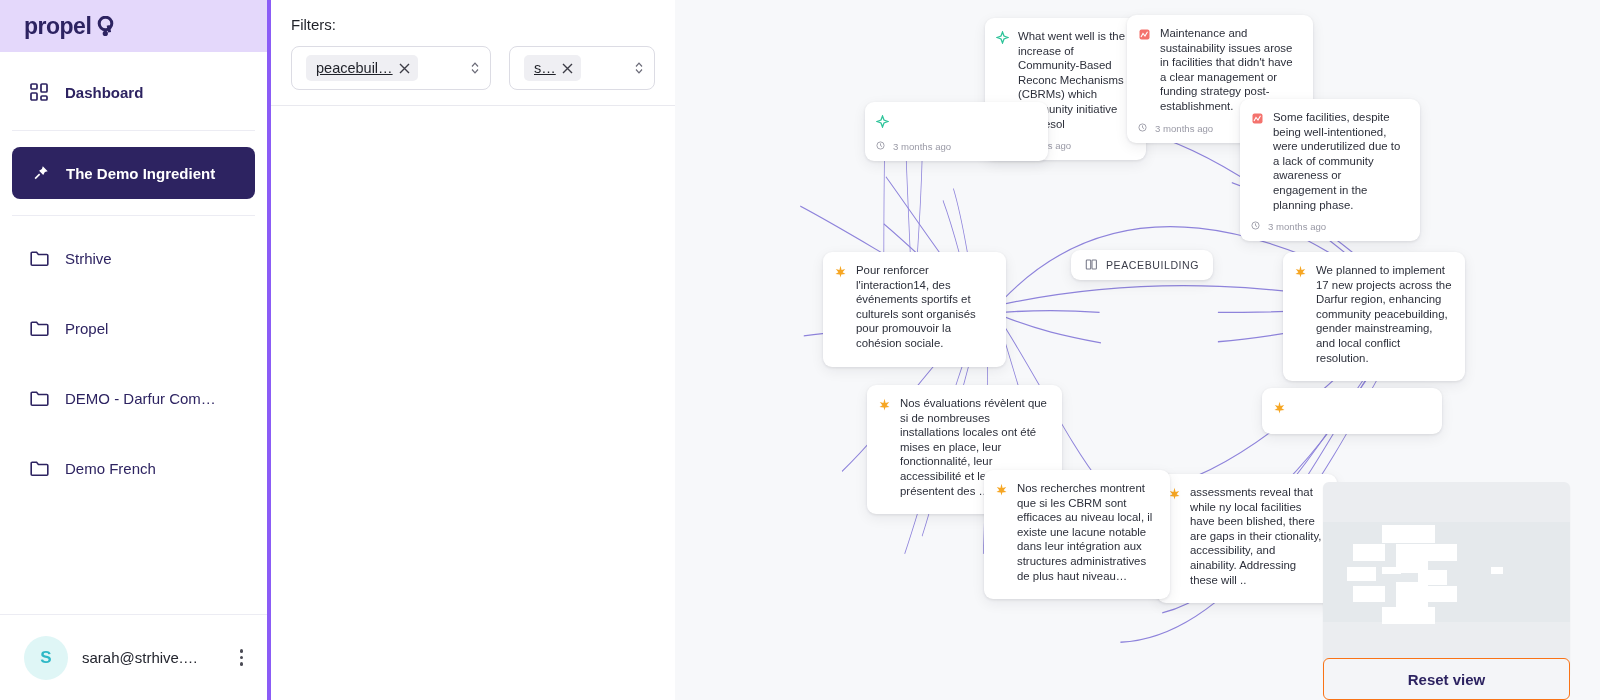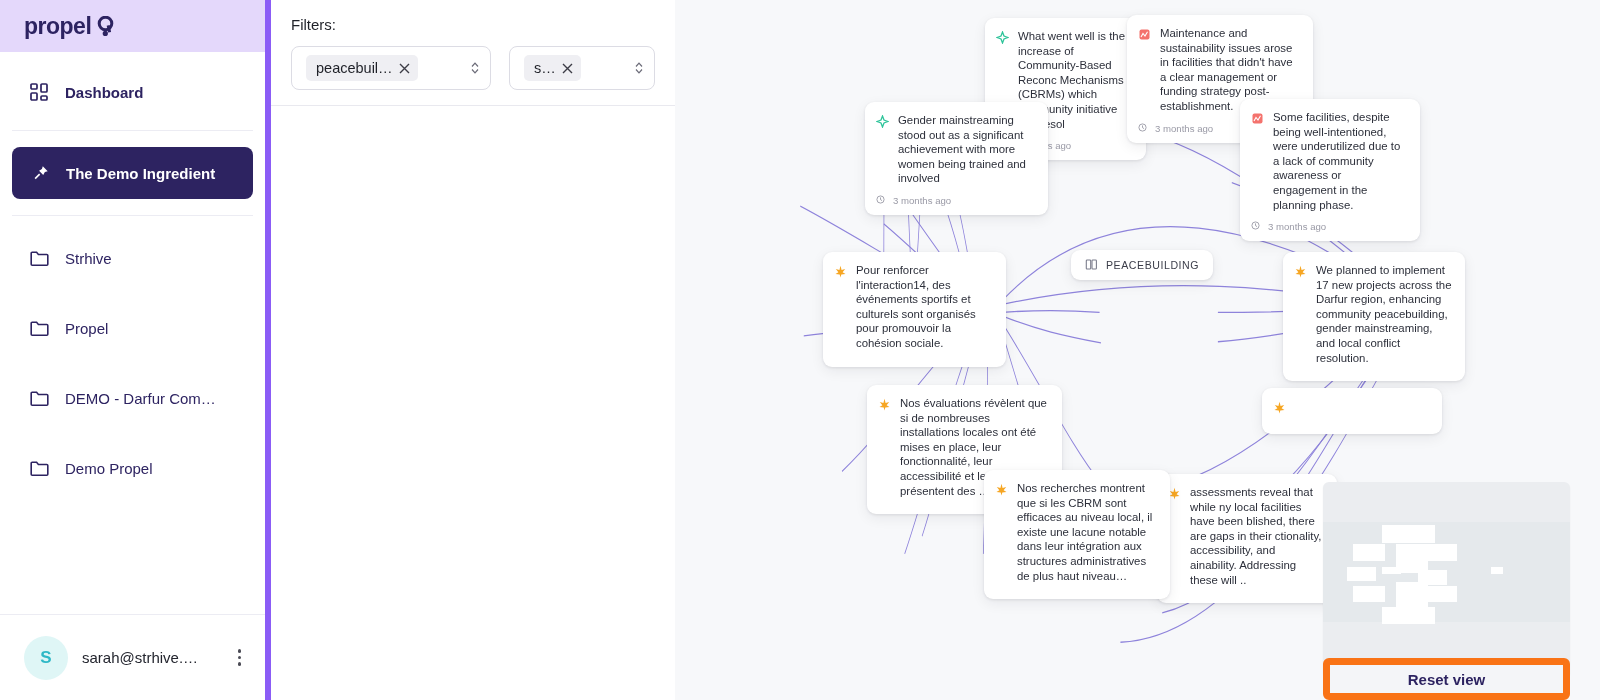--- a/index.html
+++ b/index.html
@@ -8,21 +8,21 @@
     font-family: "Liberation Sans", sans-serif;
     background: #ffffff;
     overflow: hidden;
   }
   .app { display: flex; width: 1600px; height: 700px; }
 
   
   .sidebar {
     width: 271px; height: 700px;
     background: #ffffff;
-    border-right: 6px solid #8b5cf6;
+    border-right: 4px solid #8b5cf6;
     display: flex; flex-direction: column;
     flex: 0 0 271px;
     position: relative;
   }
   .brand {
     height: 52px;
     background: #e4d8fb;
     display: flex; align-items: center;
     padding-left: 24px;
   }
@@ -81,21 +81,21 @@
     border: 1px solid #dcdce4; border-radius: 8px;
     height: 44px; display: flex; align-items: center;
     padding: 0 10px 0 14px; gap: 10px; background:#fff; cursor:pointer;
   }
   .filter-select.f1 { width: 200px; }
   .filter-select.f2 { width: 146px; }
   .chip {
     background: #efeff3; border-radius: 5px;
     height: 26px; display: flex; align-items: center; gap: 6px;
     padding: 0 8px 0 10px; font-size: 14.5px; color: #1f2128;
-    max-width: 136px; overflow: hidden;
+    max-width: 136px; overflow: hidden; text-decoration: underline;
   }
   .chip .txt { white-space: nowrap; overflow: hidden; text-overflow: ellipsis; }
   .chip .x { font-size: 15px; color: #3c3c46; line-height: 1; cursor: pointer; }
   .spin { margin-left: auto; display: flex; flex-direction: column; gap: 2px; align-items:center; cursor:pointer;}
 
   
   .canvas {
     flex: 1 1 auto; position: relative; overflow: hidden;
     background: #f7f8fa;
   }
@@ -135,21 +135,21 @@
     box-shadow: 0 1px 2px rgba(22,24,40,.05);
   }
   .minimap-inner {
     position: absolute; left: 0; right: 0; top: 40px; height: 100px;
     background: #e5e9ec;
   }
   .mm-node { position: absolute; background: #ffffff; }
   .reset-btn {
     position: absolute; right: 30px; bottom: 0px;
     width: 247px; height: 42px;
-    background: #f4f5f8; border: 7px solid #f97316;
+    background: #f4f5f8; border: 1px solid #f97316;
     border-radius: 6px;
     display: flex; align-items: center; justify-content: center;
     font-size: 15px; font-weight: 700; color: #2d2361; cursor: pointer;
   }
 </style>
 </head>
 <body>
 
 <div class="app">
 
@@ -218,21 +218,21 @@
           </svg>
         </span>
         <span>DEMO - Darfur Com…</span>
       </div>
       <div class="nav-item">
         <span class="ico">
           <svg width="19" height="17" viewBox="0 0 19 17" fill="none" stroke="#2d2361" stroke-width="1.6">
             <path d="M1.2 14.2V3.3a1 1 0 0 1 1-1h4.4l1.8 2.2h8.4a1 1 0 0 1 1 1v8.7a1 1 0 0 1-1 1H2.2a1 1 0 0 1-1-1z"></path>
           </svg>
         </span>
-        <span>Demo Propel</span>
+        <span>Demo French</span>
       </div>
     </div>
 
     <div class="sidebar-spacer"></div>
 
     <div class="user-row">
       <div class="avatar">S</div>
       <div class="user-email">sarah@strhive.…</div>
       <div class="kebab">
           <i></i>
@@ -365,21 +365,20 @@
         </div>
       </div>
 
       <div class="node" style="left:190px; top:102px; width:183px;">
         <div class="body">
           <span class="sicon">
             <svg width="13" height="13" viewBox="0 0 13 13" fill="none" stroke="#2ec49a" stroke-width="1.3">
               <path d="M6.5 1 L8 5 L12 6.5 L8 8 L6.5 12 L5 8 L1 6.5 L5 5 Z"></path>
             </svg>
           </span>
-          <div class="text">Gender mainstreaming stood out as a significant achievement with more women being trained and involved</div>
         </div>
         <div class="meta">
           <span>
             <svg width="9" height="9" viewBox="0 0 9 9" fill="none" stroke="#9a9aa6" stroke-width="0.9">
                 <circle cx="4.5" cy="4.5" r="3.6"></circle>
                 <path d="M4.5 2.4V4.6L6 5.6"></path>
               </svg>
           </span>
           <span>3 months ago</span>
         </div>

